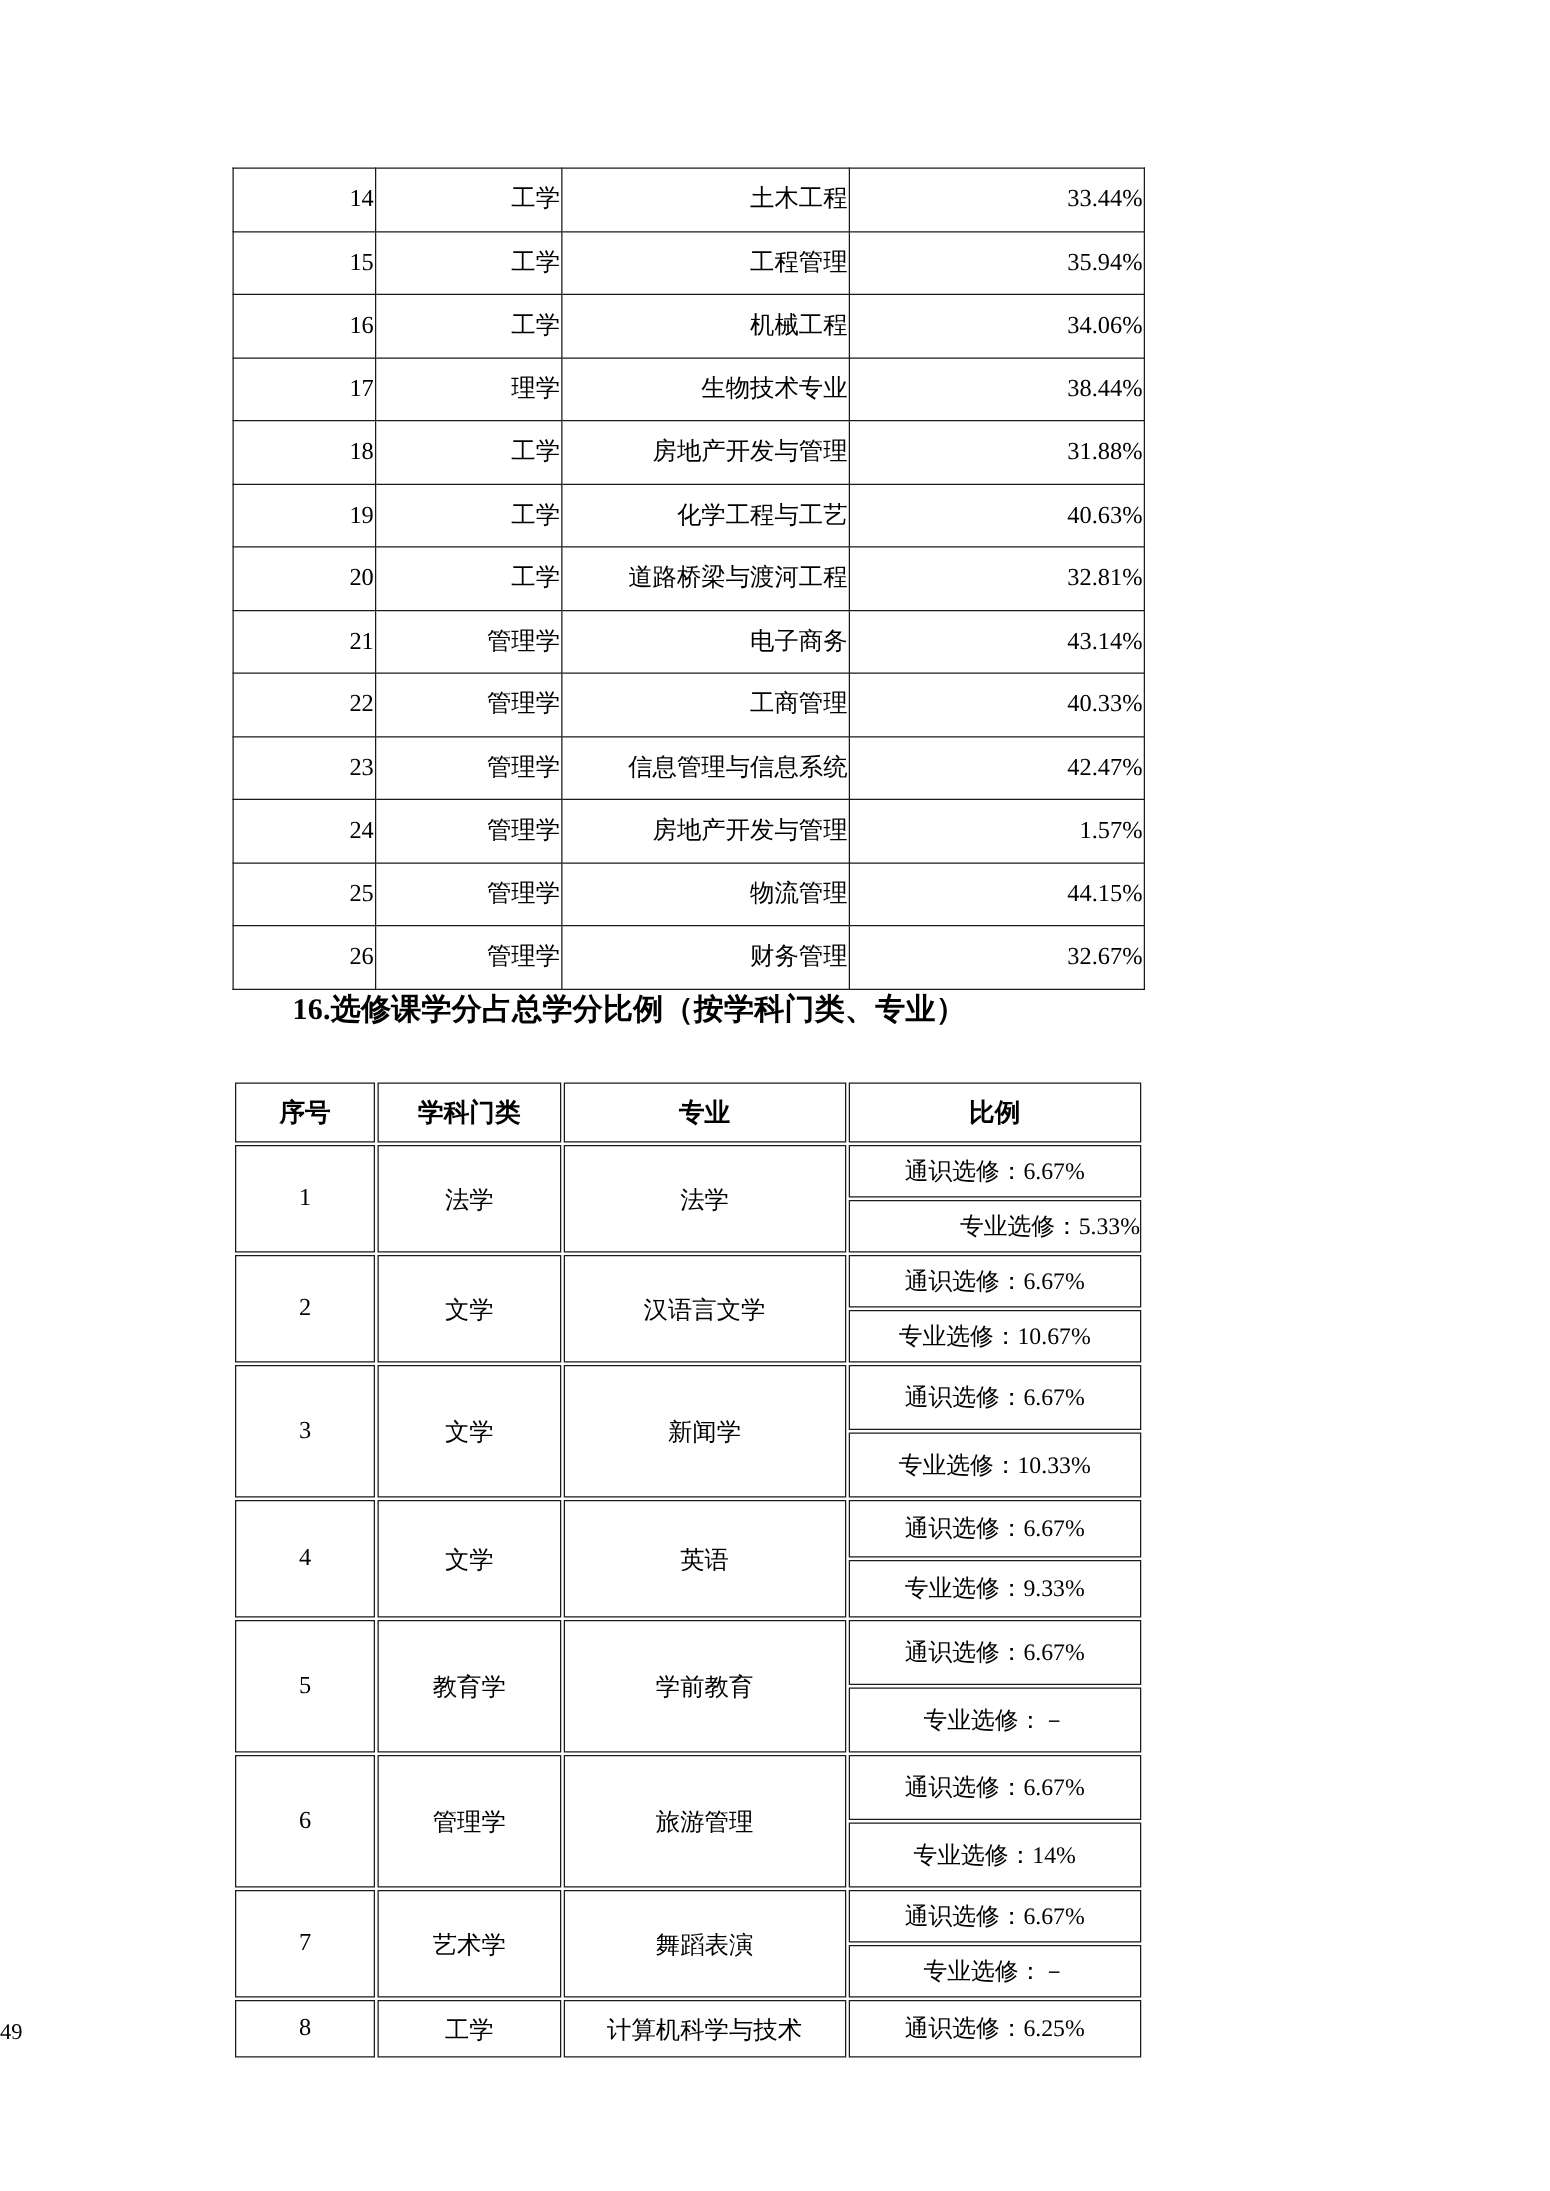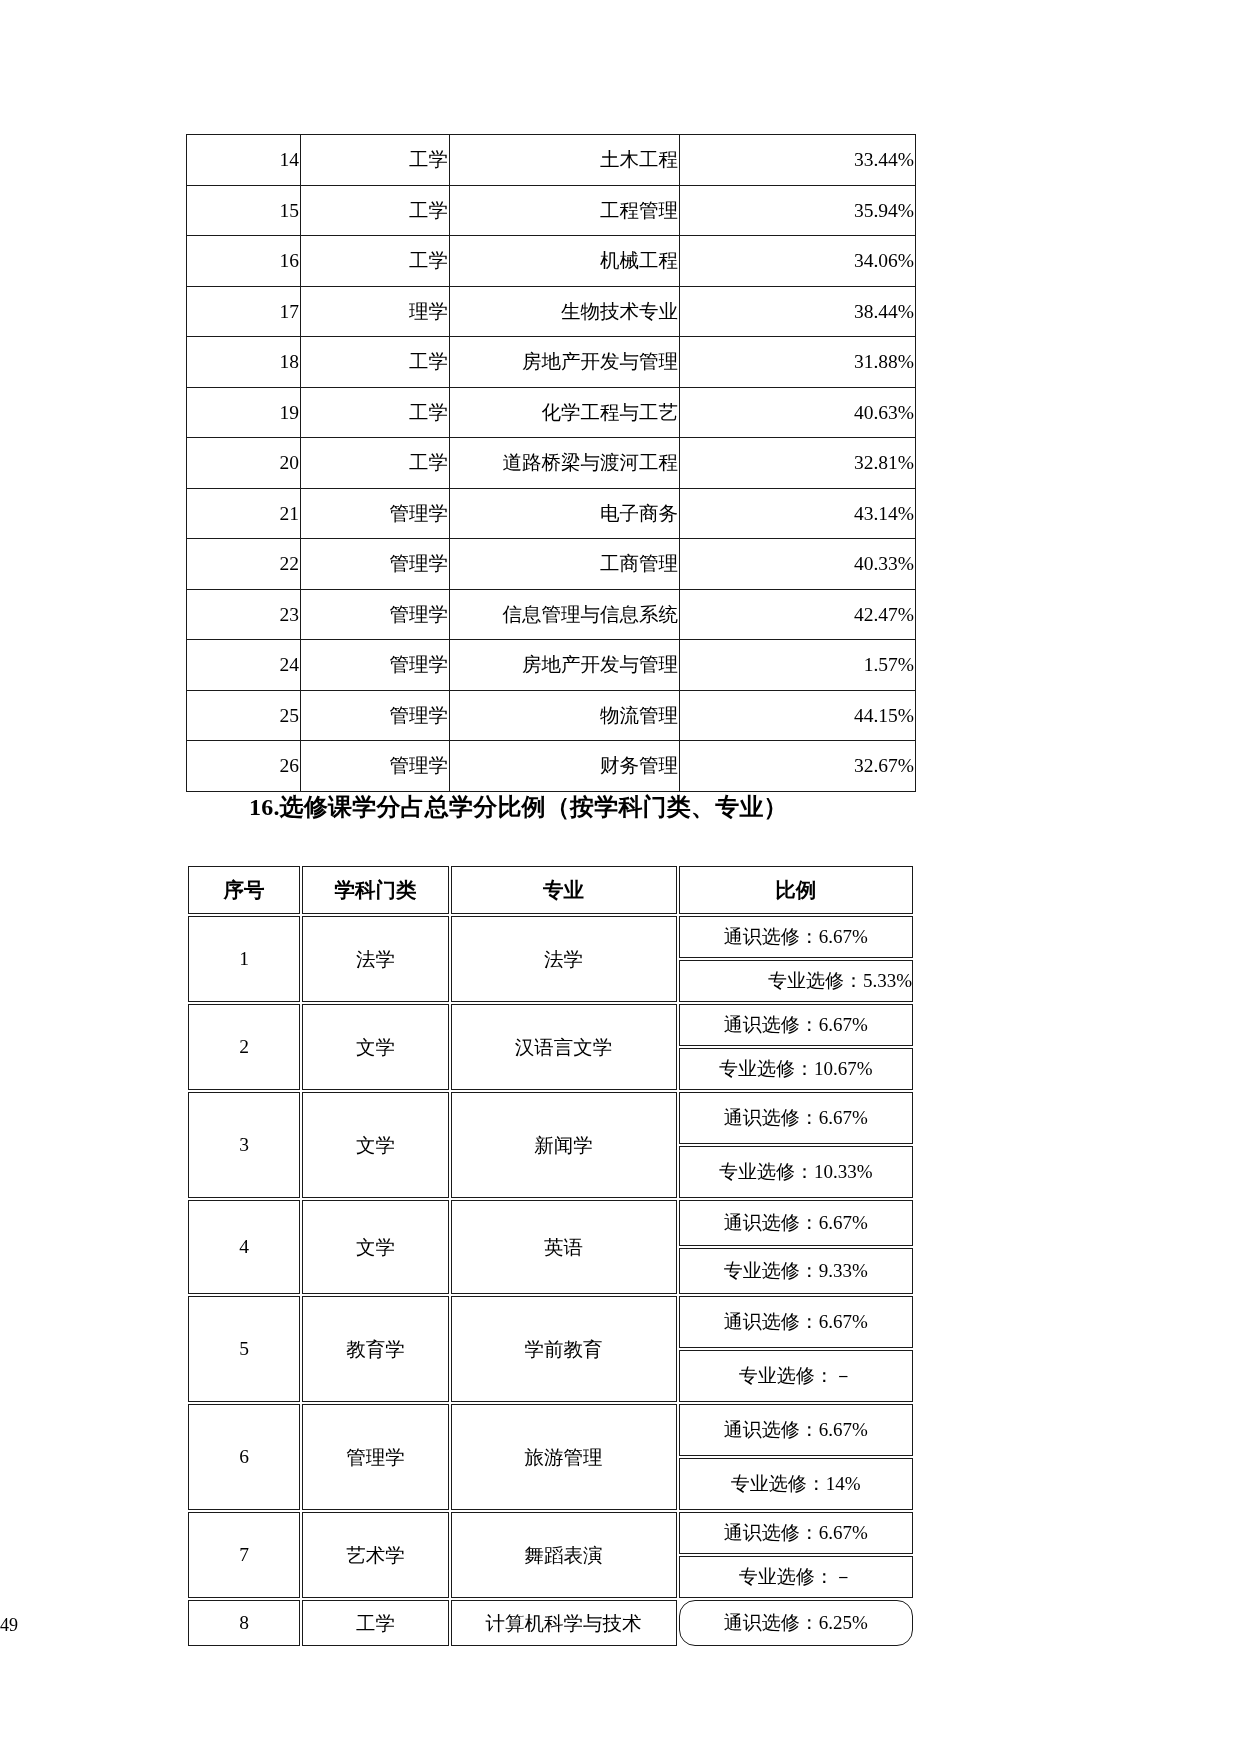--- a/index.html
+++ b/index.html
@@ -47,21 +47,21 @@
     height: 47.5px;
   }
   .c-seq   { width: 114px; }
   .c-disc  { width: 149px; }
   .c-major { width: 230px; }
   .c-pct   { width: 236px; }
 
   
   #section-heading {
     position: absolute;
-    left: 249px;
+    left: 234px;
     top: 791px;
     font-size: 24px;
     font-weight: bold;
     letter-spacing: 0.2px;
     white-space: nowrap;
   }
 
   
   #table-elective {
     position: absolute;
@@ -278,20 +278,20 @@
           <td class="span-cell" rowspan="2">舞蹈表演</td>
           <td class="ratio-cell" style="height: 40px;">通识选修：6.67%</td>
         </tr>
         <tr>
           <td class="ratio-cell" style="height: 40px;">专业选修：－</td>
         </tr>
         <tr>
           <td class="span-cell" rowspan="1">8</td>
           <td class="span-cell" rowspan="1">工学</td>
           <td class="span-cell" rowspan="1">计算机科学与技术</td>
-          <td class="ratio-cell" style="height: 44px; border-radius: 16px;">通识选修：6.25%</td>
+          <td class="ratio-cell" style="height: 44px;">通识选修：6.25%</td>
         </tr>
       </tbody>
   </table>
 
   <div id="page-number">49</div>
 
 </div>
 
 </body></html>

